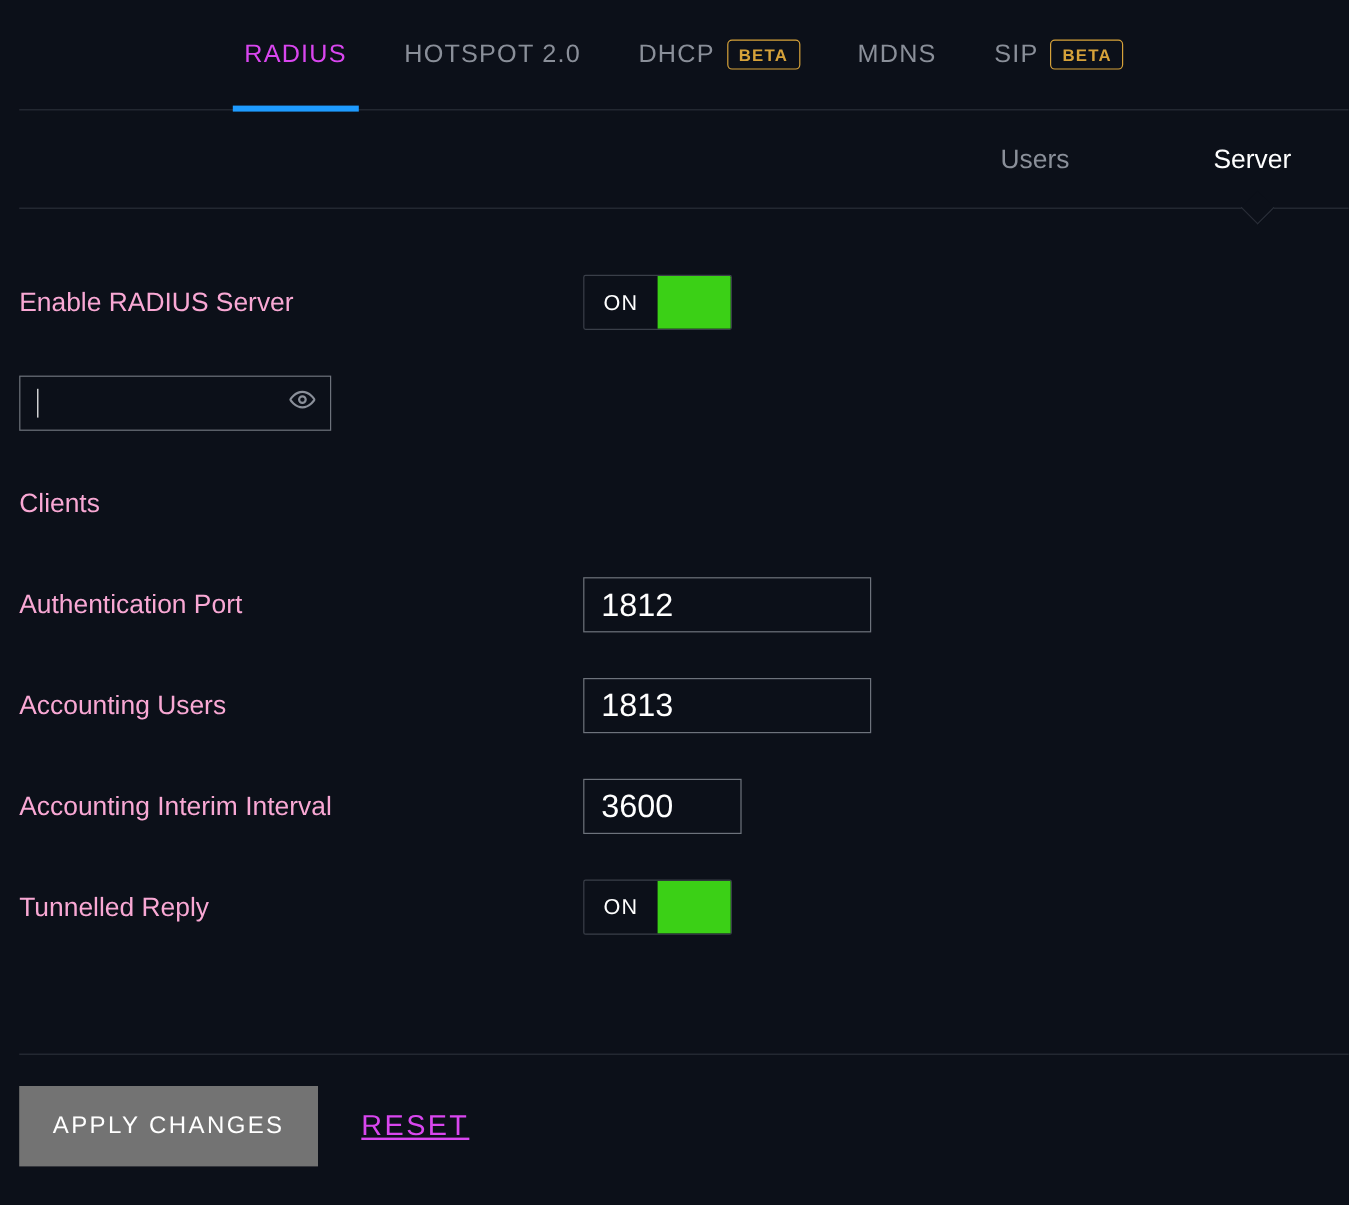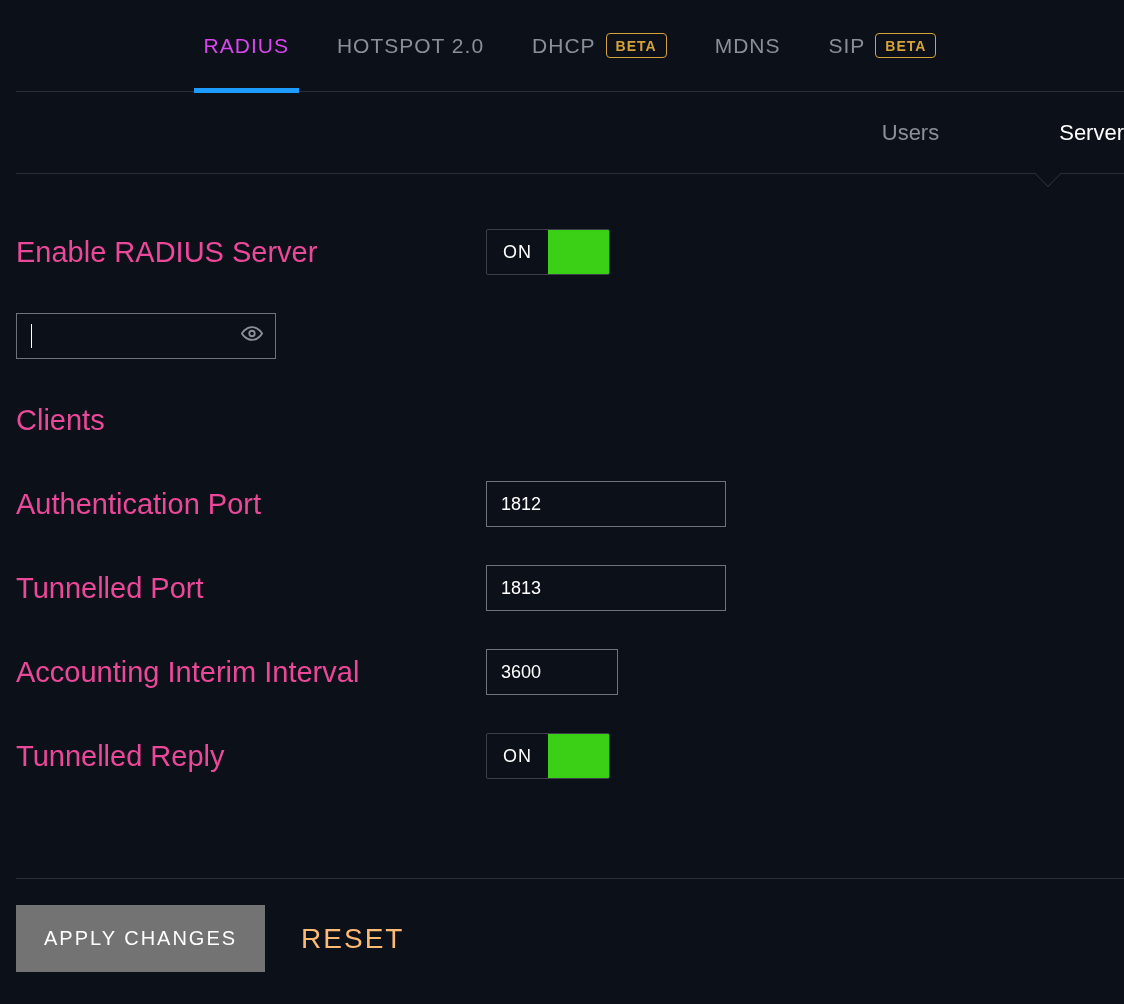--- a/index.html
+++ b/index.html
@@ -56,20 +56,21 @@
     padding: 4px 9px 3px;
   }
 
   
   .sub-tabs {
     display: flex;
     justify-content: flex-end;
     align-items: center;
     gap: 120px;
     height: 82px;
+    padding-right: 48px;
     border-bottom: 1px solid #2a2e38;
     margin-left: 16px;
     position: relative;
   }
   .sub-tab {
     color: #8a8f99;
     font-size: 22px;
     cursor: pointer;
     position: relative;
   }
@@ -89,22 +90,22 @@
   .form {
     padding: 36px 0 0 16px;
   }
   .row {
     display: flex;
     align-items: center;
     min-height: 84px;
   }
   .row .label {
     width: 470px;
-    color: #ec4899;
-    font-size: 29px;
+    color: #f9a8d4;
+    font-size: 22px;
     font-weight: 500;
   }
   .row .control {
     display: flex;
     align-items: center;
     gap: 18px;
   }
 
   
   .toggle {
@@ -137,21 +138,21 @@
     border: 1px solid #6e737c;
   }
   .text-input.short { width: 240px; }
   .text-input.shorter { width: 132px; }
   .text-input input {
     width: 100%; height: 100%;
     background: transparent;
     border: none;
     outline: none;
     color: #fff;
-    font-size: 18px;
+    font-size: 27px;
     padding: 0 14px;
   }
   .eye-icon {
     position: absolute;
     right: 12px; top: 50%;
     transform: translateY(-50%);
     color: #8a8f99;
     cursor: pointer;
   }
   .cursor-bar {
@@ -202,24 +203,25 @@
     color: #fff;
     border: none;
     font-size: 20px;
     font-weight: 500;
     letter-spacing: 2px;
     padding: 22px 28px;
     cursor: pointer;
   }
   .btn-text {
     background: none; border: none;
-    color: #fdba74;
-    font-size: 28px;
+    color: #d946ef;
+    font-size: 24px;
     letter-spacing: 2px;
     cursor: pointer;
+    text-decoration: underline;
   }
 </style>
 </head>
 <body>
 
 <nav class="top-tabs">
   <div class="top-tab active">
     <span>RADIUS</span>
   </div>
   <div class="top-tab">
@@ -278,21 +280,21 @@
   <div class="row">
     <div class="label">Authentication Port</div>
     <div class="control">
       <div class="text-input short">
         <input type="text" value="1812" style="">
       </div>
     </div>
   </div>
 
   <div class="row">
-    <div class="label">Tunnelled Port</div>
+    <div class="label">Accounting Users</div>
     <div class="control">
       <div class="text-input short">
         <input type="text" value="1813" style="">
       </div>
     </div>
   </div>
 
   <div class="row">
     <div class="label">Accounting Interim Interval</div>
     <div class="control">

